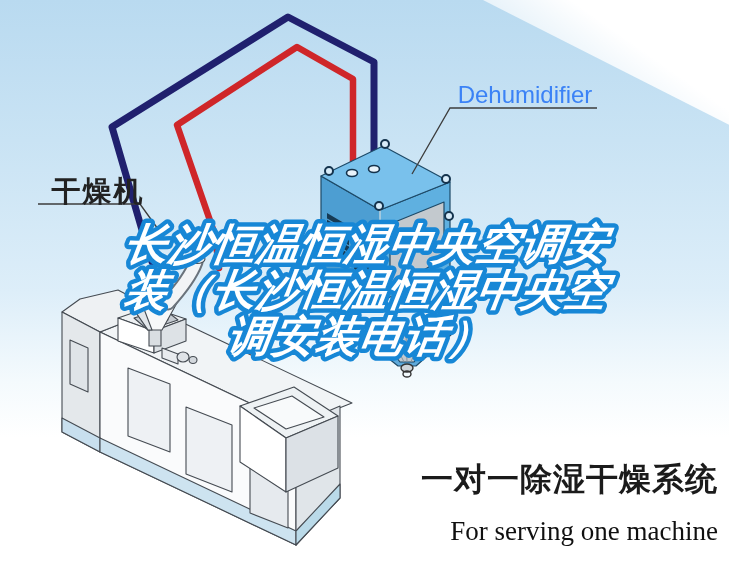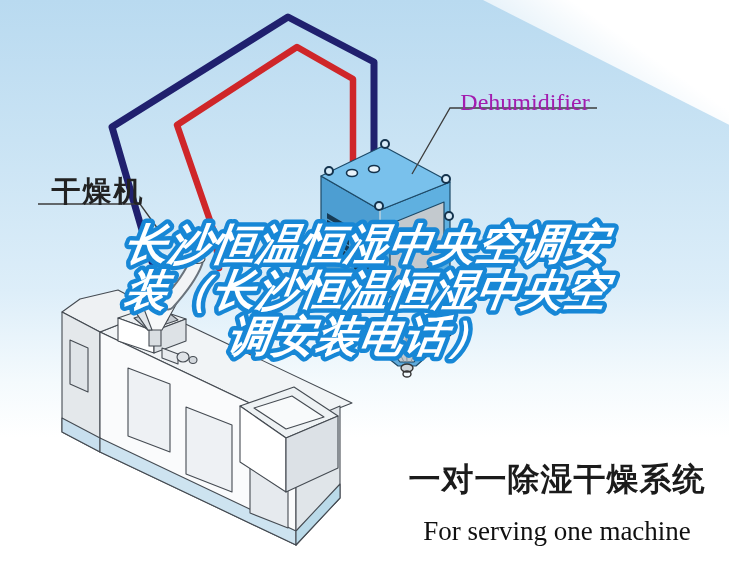--- a/index.html
+++ b/index.html
@@ -10,27 +10,27 @@
   }
   .bg-wedge-tr{
     position:absolute;top:0;right:0;width:300px;height:160px;
     background:linear-gradient(215deg,#ffffff 30%,rgba(255,255,255,0) 80%);
     clip-path:polygon(18% 0,100% 0,100% 78%);
     pointer-events:none;
   }
   svg.scene{position:absolute;left:0;top:0;}
   .callout-label{position:absolute;text-align:center;color:#1c1c1c;line-height:1.05;}
   .callout-label .zh{font-size:30px;font-weight:bold;letter-spacing:2px;color:#222;}
-  .callout-label .en{font-family:Liberation Serif, serif;font-size:24px;color:#a21caf;margin-top:14px;}
+  .callout-label .en{font-family:Liberation Sans, sans-serif;font-size:24px;color:#3b82f6;margin-top:6px;}
   .label-dehumidifier{left:443px;top:76px;width:164px;}
   .label-hopper{left:30px;top:176px;width:136px;}
   .label-hopper .zh{font-size:29px;}
   .label-hopper .en{font-size:25px;}
   .caption{
-    position:absolute;left:396px;top:458px;width:322px;text-align:center;
+    position:absolute;left:396px;top:458px;width:322px;text-align:right;
   }
   .caption .zh{font-size:32px;font-weight:bold;color:#1b1b1b;letter-spacing:1px;}
   .caption .en{font-family:"Liberation Serif","DejaVu Serif",serif;font-size:27px;color:#101010;margin-top:14px;}
   .title-svg-text{
     font-family:"Liberation Sans","DejaVu Sans",sans-serif;
     font-weight:bold;font-style:italic;font-size:43px;letter-spacing:1px;
   }
 </style>
 </head>
 <body>

